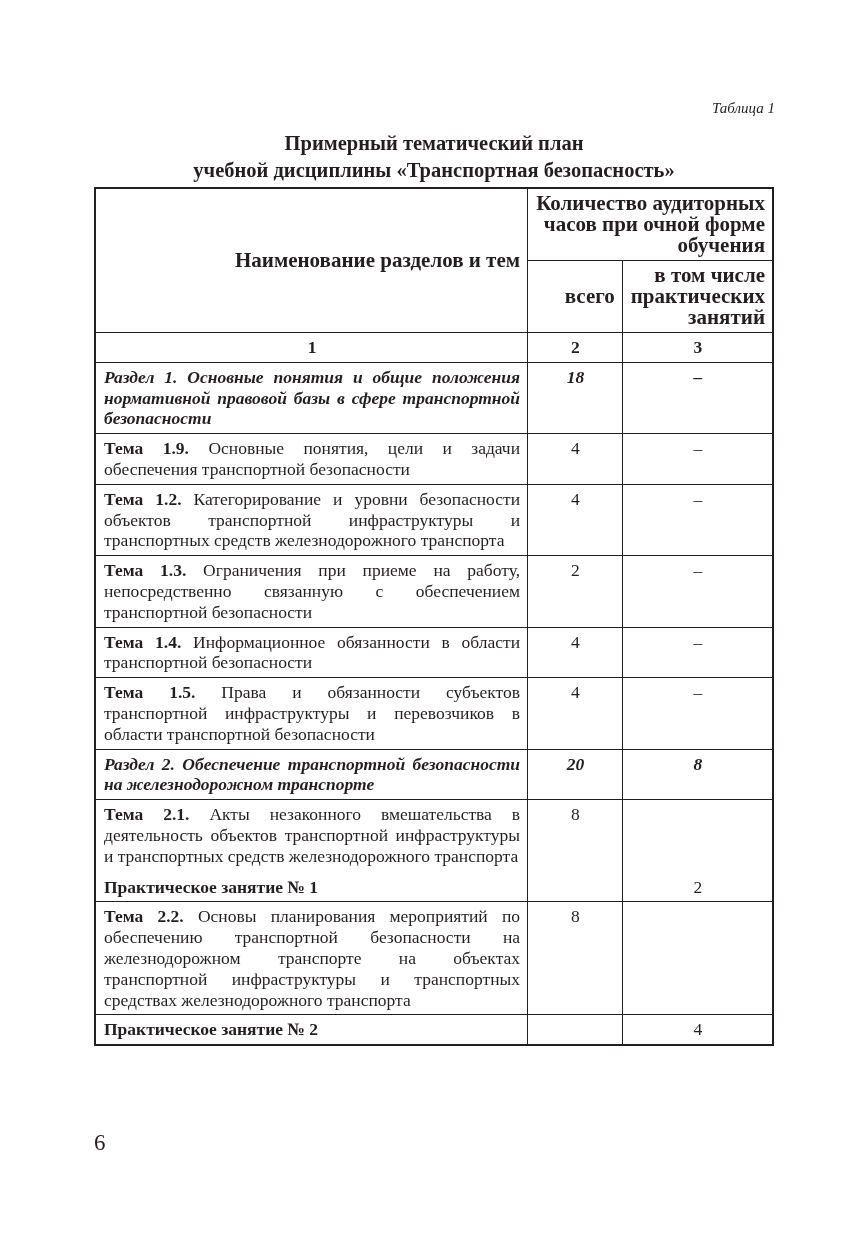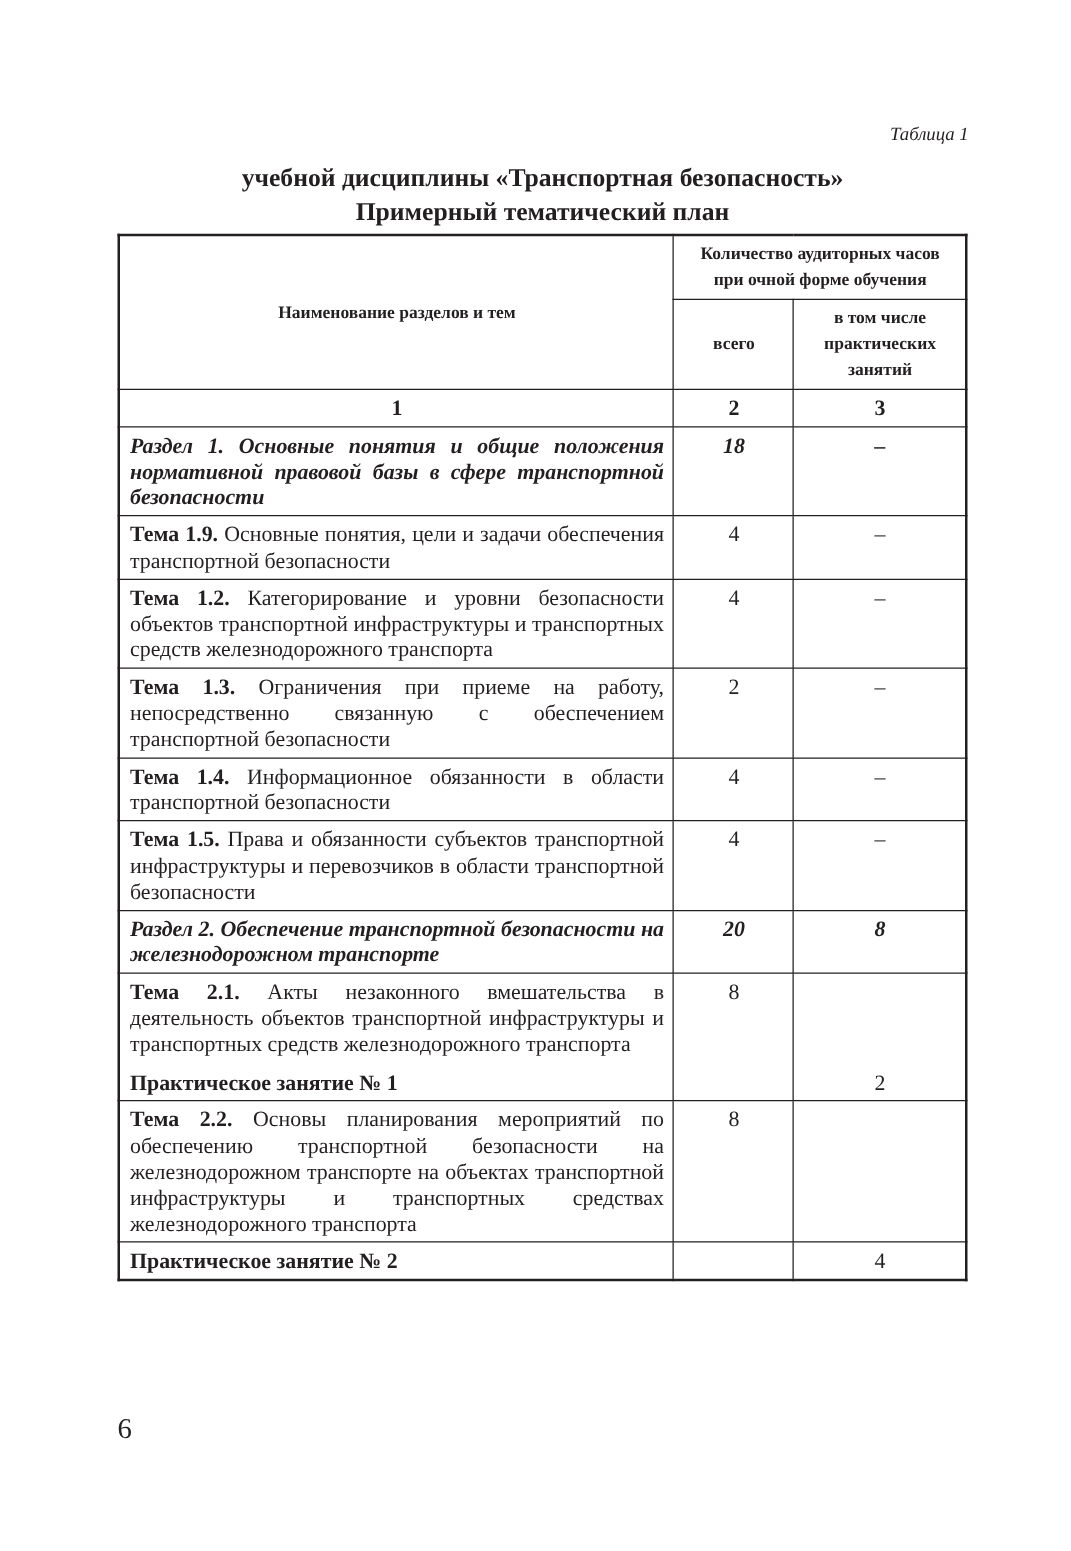--- a/index.html
+++ b/index.html
@@ -8,36 +8,36 @@
   .table-label { position: absolute; top: 100px; right: 82px; font-style: italic; font-size: 15px; }
   .title { position: absolute; top: 130px; left: 94px; width: 680px; text-align: center;
            font-weight: bold; font-size: 20.5px; line-height: 27px; }
   table.plan { position: absolute; top: 187px; left: 94px; width: 680px; border-collapse: collapse;
                font-size: 17.5px; line-height: 20.8px; }
   table.plan td { border: 1px solid #231f20; vertical-align: top; padding: 4px 7px 4px 8px; }
   table.plan { border: 2px solid #231f20; }
   .c1 { width: 428px; text-align: justify; }
   .c2 { width: 80px; text-align: center; }
   .c3 { width: 122px; text-align: center; }
-  .hdr { font-weight: bold; text-align: center; font-size: 14px; line-height: 21px; }
+  .hdr { font-weight: bold; text-align: right; font-size: 21px; line-height: 21px; }
   .hdr-main { vertical-align: middle !important; margin-top: 12px; }
   .num td { font-weight: bold; text-align: center; padding: 3px 0 5px 0; }
   .b { font-weight: bold; }
   .section td.c1, .section td.c2, .section td.c3 { font-weight: bold; font-style: italic; }
   .sub { margin-top: 10px; }
   .page-num { position: absolute; top: 1130px; left: 94px; font-size: 23px; }
 </style>
 </head>
 <body>
 
 <div class="table-label">Таблица 1</div>
 
 <div class="title">
+  <div>Примерный тематический план</div>
   <div>учебной дисциплины «Транспортная безопасность»</div>
-  <div>Примерный тематический план</div>
 </div>
 
 <table class="plan">
   <tbody>
     <tr>
       <td class="c1 hdr hdr-main" rowspan="2">Наименование разделов и тем</td>
       <td class="hdr" colspan="2">Количество аудиторных часов при очной форме обучения</td>
     </tr>
     <tr>
       <td class="c2 hdr hdr-main">всего</td>

